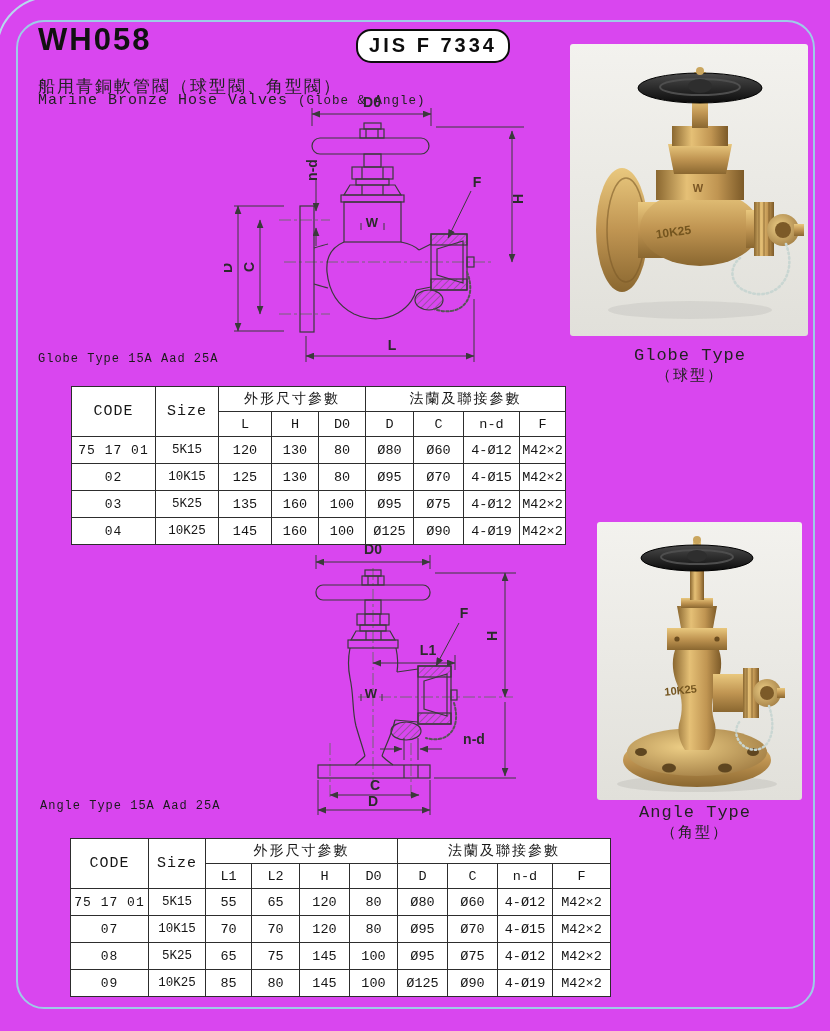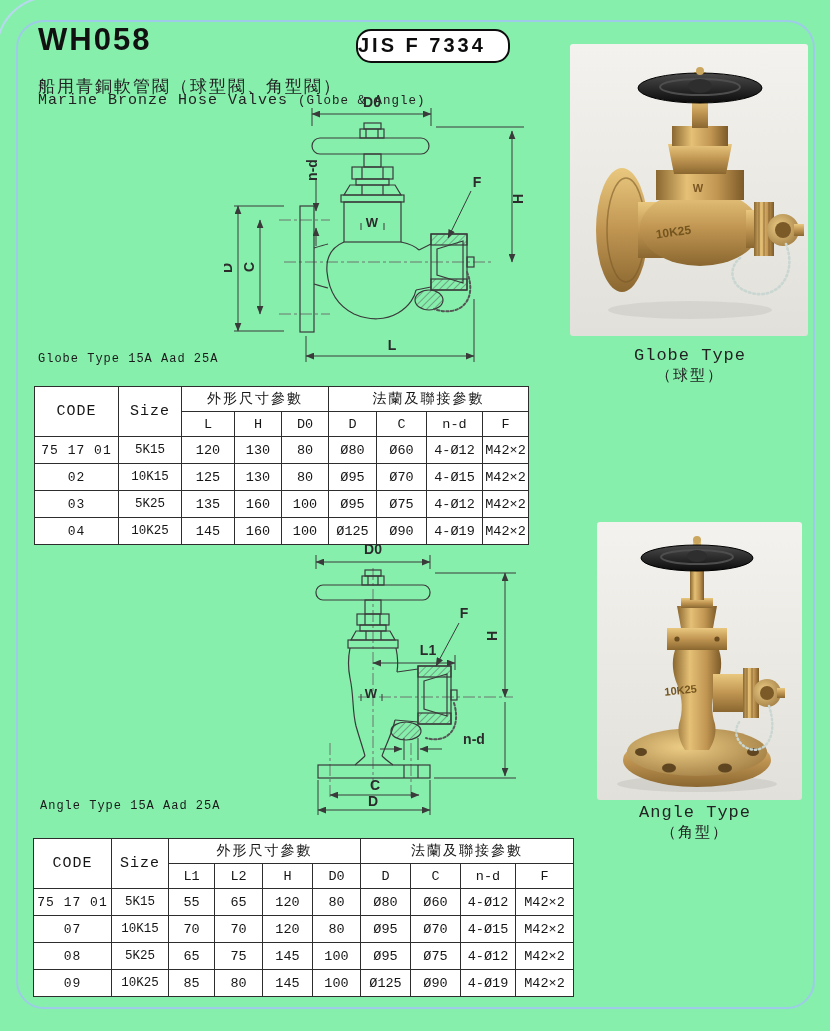--- a/index.html
+++ b/index.html
@@ -1,17 +1,17 @@
 <!DOCTYPE html>
 <html><head>
 <meta charset="utf-8">
 <style>
   html,body { margin:0; padding:0; background:#ffffff; }
   .page {
-    position:relative; width:830px; height:1031px; background:#86efac; overflow:hidden;
+    position:relative; width:830px; height:1031px; background:#d946ef; overflow:hidden;
     font-family:"Liberation Mono", monospace; color:#1e1e1e;
   }
   .frame {
     position:absolute; box-sizing:border-box;
     left:16px; top:20px; width:799px; height:989px;
     border:2px solid #9ecbe7; border-radius:28px;
   }
   .outer-corner {
     position:absolute; box-sizing:border-box;
     left:-4px; top:-4px; width:900px; height:1100px;
@@ -20,37 +20,37 @@
   .model {
     position:absolute; left:38px; top:22px;
     font-family:"Liberation Sans", sans-serif; font-weight:bold;
     font-size:31px; letter-spacing:2px; color:#111;
   }
   .title-zh { position:absolute; left:38px; top:75px; font-size:17px; letter-spacing:2px; color:#222; }
   .title-en { position:absolute; left:38px; top:92px; font-size:15px; letter-spacing:1px; color:#222; }
   .title-en .note { font-size:12.5px; }
   .badge {
     position:absolute; box-sizing:border-box; left:356px; top:29px; width:154px; height:34px;
-    border:2.5px solid #0d0d0d; border-radius:15px; line-height:29px;
+    border:2.5px solid #0d0d0d; border-radius:15px; text-align:center; line-height:29px;
     font-family:"Liberation Sans", sans-serif; font-weight:bold; font-size:20px; letter-spacing:3px; color:#0d0d0d;
     background:#fff;
   }
   .caption { position:absolute; font-size:12px; letter-spacing:1px; color:#1a1a1a; white-space:nowrap; }
   .cap-globe { left:38px; top:352px; }
   .cap-angle { left:40px; top:799px; }
 
   .photo { position:absolute; }
   .photo-label { position:absolute; text-align:center; font-size:17px; letter-spacing:1px; color:#222; }
   .photo-label .zh { display:block; font-size:15px; letter-spacing:2px; margin-top:1px; }
   .lbl-globe { left:585px; top:334px; width:210px;margin-top:12px; }
   .lbl-angle { left:590px; top:803px; width:210px; }
 
   table.spec {
     position:absolute; border-collapse:collapse; table-layout:fixed; background:#fff;
-    font-size:13.5px; color:#161616;
+    font-size:13.5px; color:#161616;margin-left:37px;
   }
   .t-globe { left:34px; top:386px; width:494px; }
   .t-angle { left:33px; top:838px; width:540px; }
   table.spec th, table.spec td {
     border:1.4px solid #2d2d2d; text-align:center; font-weight:normal; padding:0;
     overflow:hidden; white-space:nowrap;
   }
   table.spec thead tr { height:25px; }
   table.spec tbody tr { height:27px; }
   .t-angle tbody tr { height:28px; }

